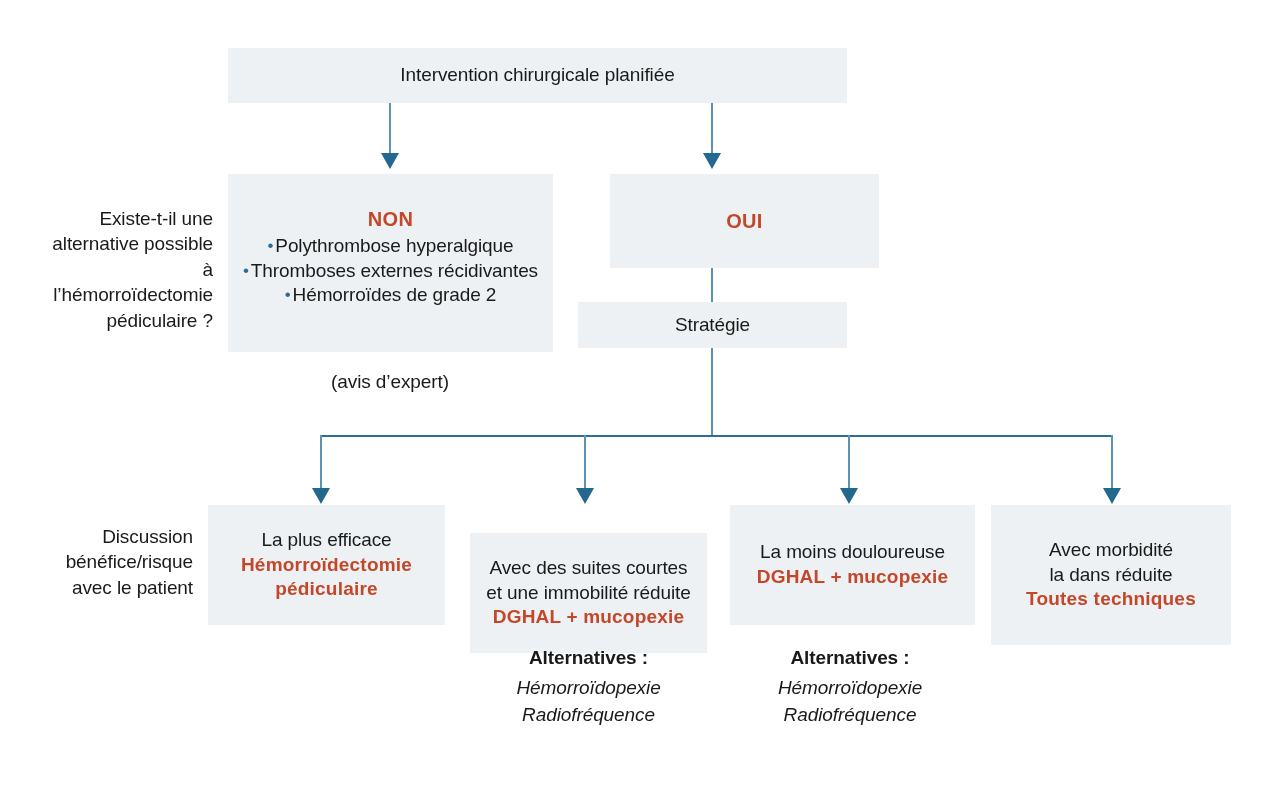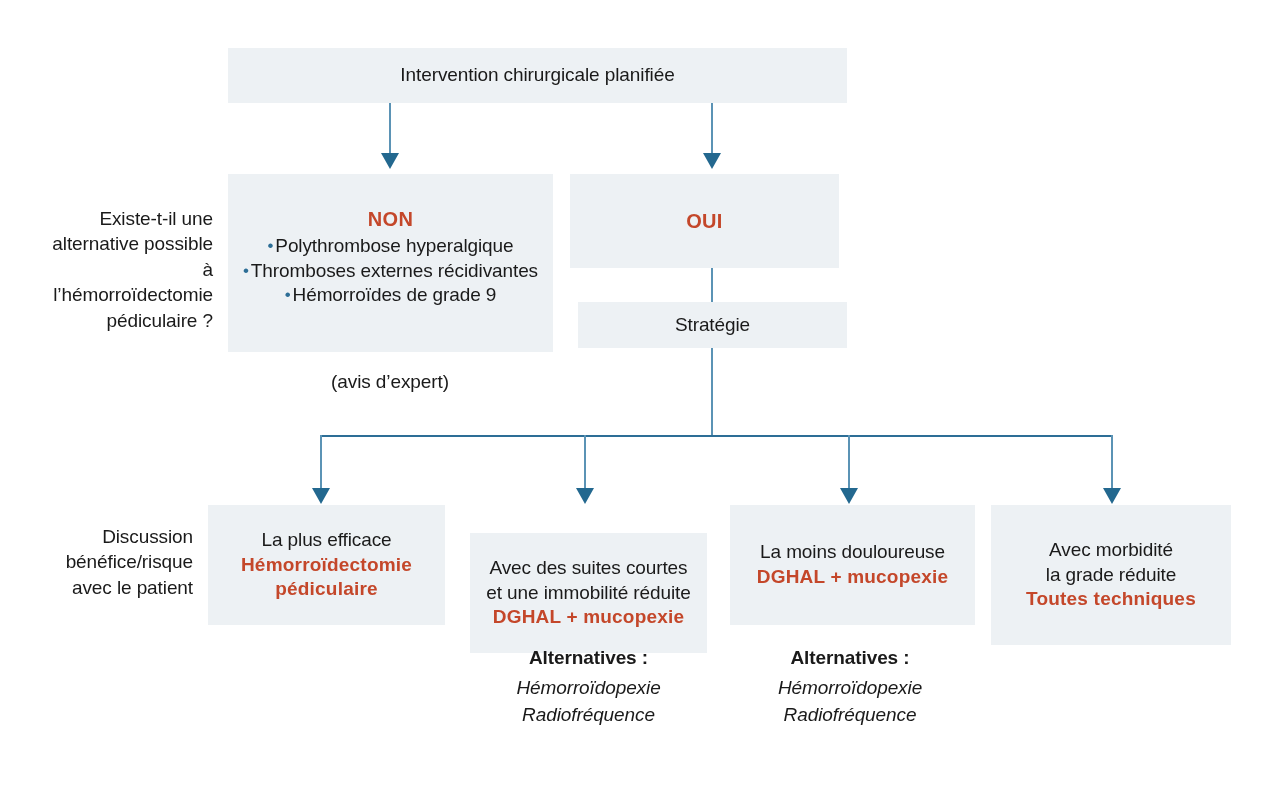--- a/index.html
+++ b/index.html
@@ -140,30 +140,30 @@
   <div class="box" style="left:228px; top:174px; width:325px; height:178px; justify-content:flex-start; padding-top:32px;">
     <span class="accent-lg">NON</span>
     <span class="bullets">
       <span class="bl">
         <span class="dot">•</span><span>Polythrombose hyperalgique</span>
       </span>
       <span class="bl">
         <span class="dot">•</span><span>Thromboses externes récidivantes</span>
       </span>
       <span class="bl">
-        <span class="dot">•</span><span>Hémorroïdes de grade 9</span>
+        <span class="dot">•</span><span>Hémorroïdes de grade 2</span>
       </span>
     </span>
   </div>
 
   <div class="note" style="left:290px; top:369px; width:200px;">
     <span class="plain-line">(avis d’expert)</span>
   </div>
 
-  <div class="box" style="left:570px; top:174px; width:269px; height:94px;">
+  <div class="box" style="left:610px; top:174px; width:269px; height:94px;">
     <span class="accent-lg">OUI</span>
   </div>
 
   <div class="vline" style="left:711px; top:268px; width:2px; height:34px;"></div>
 
   <div class="box" style="left:578px; top:302px; width:269px; height:46px;">
     <span class="plain-line">Stratégie</span>
   </div>
 
   <div class="vline" style="left:711px; top:348px; width:2px; height:88px;"></div>
@@ -200,21 +200,21 @@
     <span class="accent">DGHAL + mucopexie</span>
   </div>
 
   <div class="box" style="left:730px; top:505px; width:245px; height:120px;">
     <span class="plain-line">La moins douloureuse</span>
     <span class="accent">DGHAL + mucopexie</span>
   </div>
 
   <div class="box" style="left:991px; top:505px; width:240px; height:140px;">
     <span class="plain-line">Avec morbidité</span>
-    <span class="plain-line">la grade réduite</span>
+    <span class="plain-line">la dans réduite</span>
     <span class="accent">Toutes techniques</span>
   </div>
 
   <div class="note" style="left:470px; top:645px; width:237px;">
     <span class="alt-head">Alternatives :</span>
     <span class="alt-item">Hémorroïdopexie</span>
     <span class="alt-item">Radiofréquence</span>
   </div>
 
   <div class="note" style="left:730px; top:645px; width:240px;">

